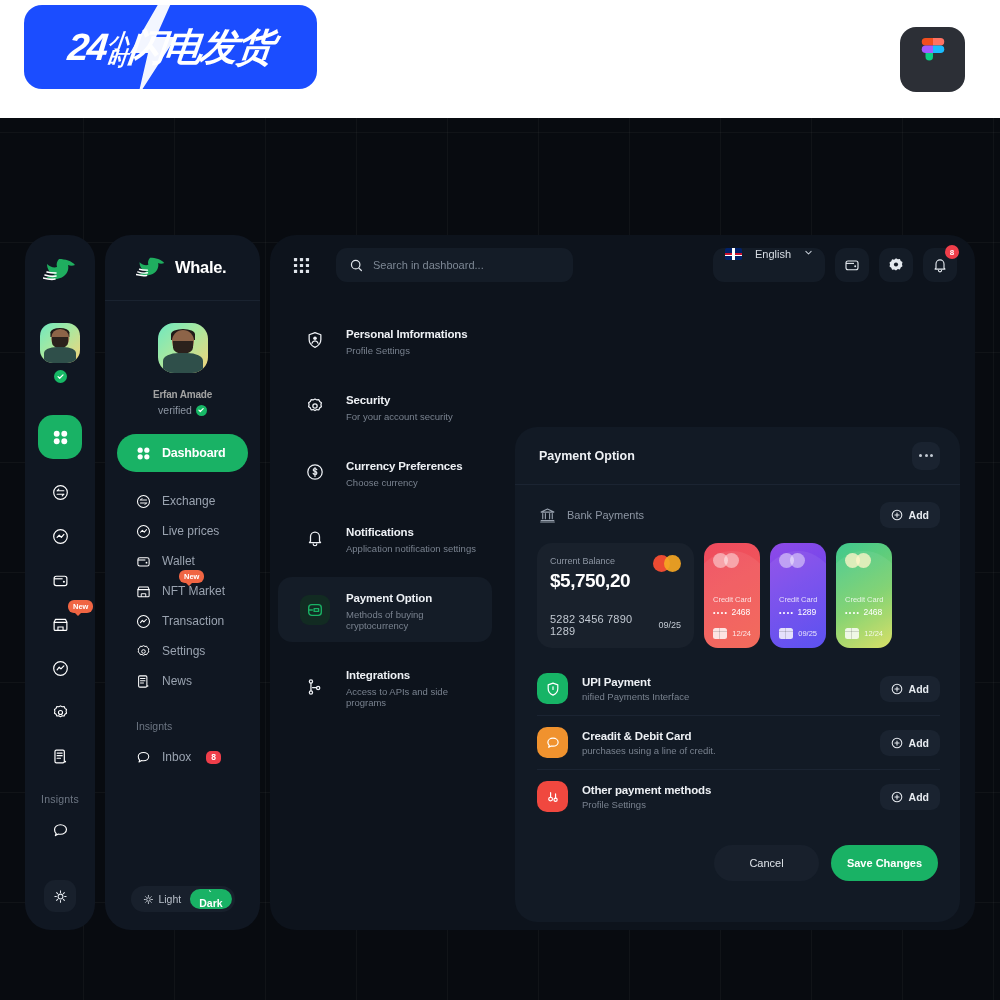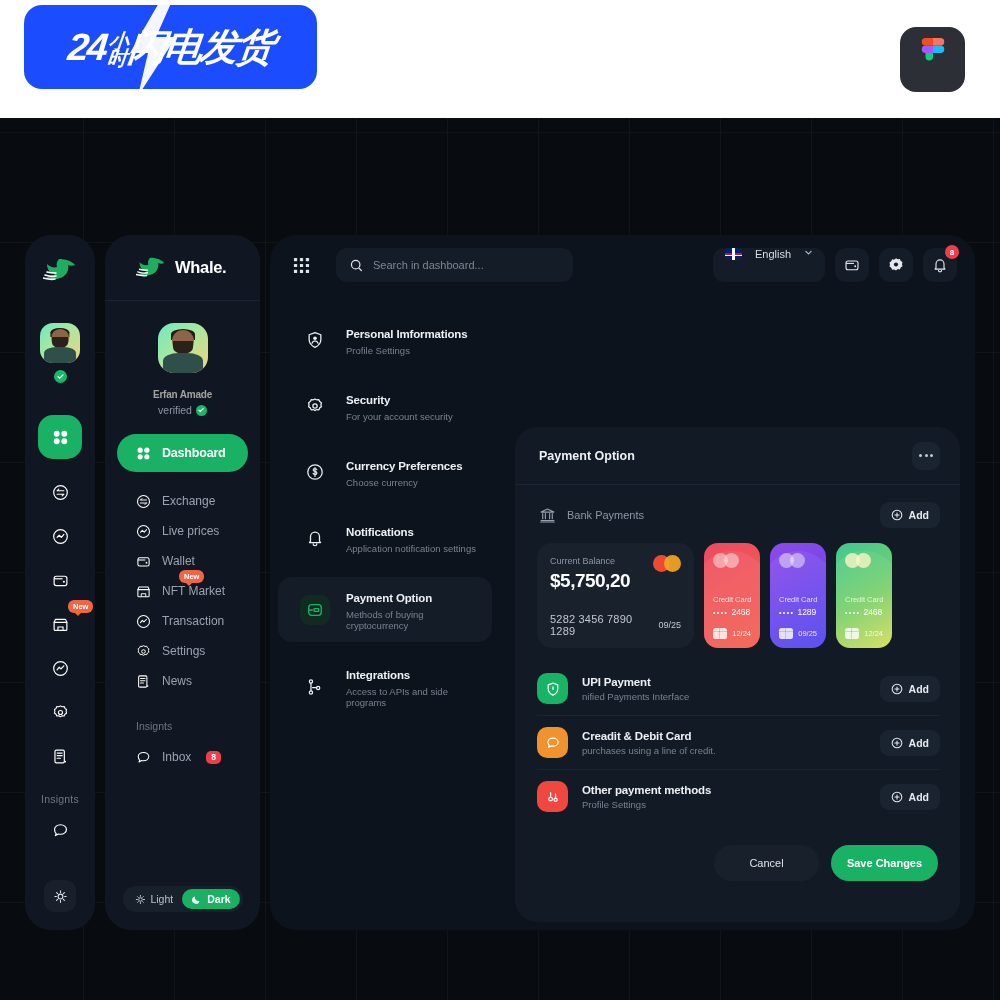--- a/index.html
+++ b/index.html
@@ -146,21 +146,21 @@
   }
   .theme-toggle{
     position:absolute; bottom:18px; left:50%; transform:translateX(-50%);
     background:#18202c; border-radius:15px; height:26px;
     display:flex; align-items:center; padding:3px; gap:0;
   }
   .tt-opt{
     display:flex;align-items:center;gap:5px; padding:0 9px; height:20px;
     font-size:10.5px; color:#b9c0ca; border-radius:12px;
   }
-  .tt-opt.on{ background:#19b265; color:#fff; font-weight:bold; }
+  .tt-opt.on{ background:#19b265; color:#fff; font-weight:bold;flex-direction:column; }
 
   
   .content{
     position:absolute; left:270px; top:117px; width:705px; height:695px;
     background:#0d131c; border-radius:26px;
   }
   .topbar{ height:60px; display:flex; align-items:center; padding:0 18px; }
   .grid-btn{ width:26px;height:26px; display:flex;align-items:center;justify-content:center;
      margin-right:22px; }
   .search{

